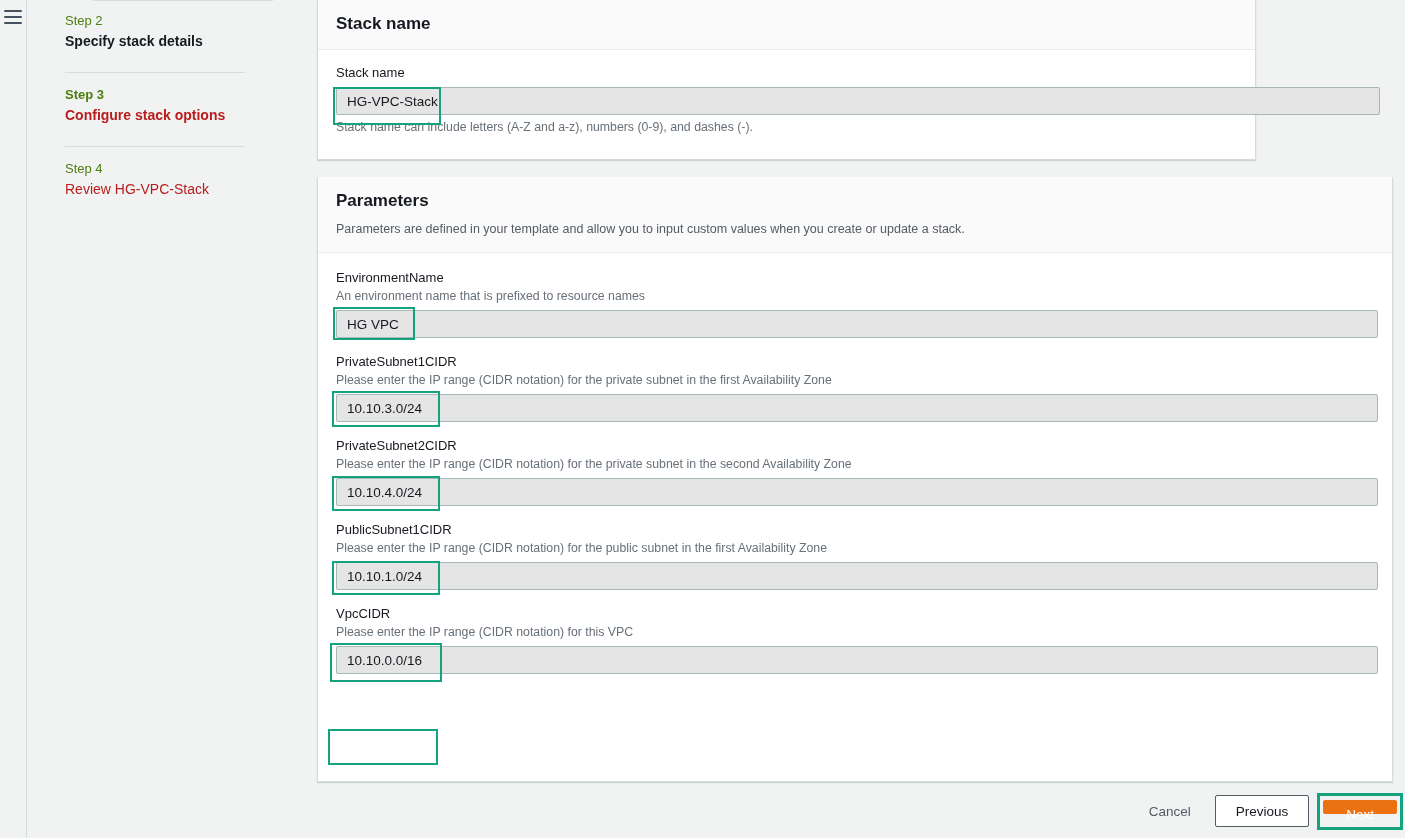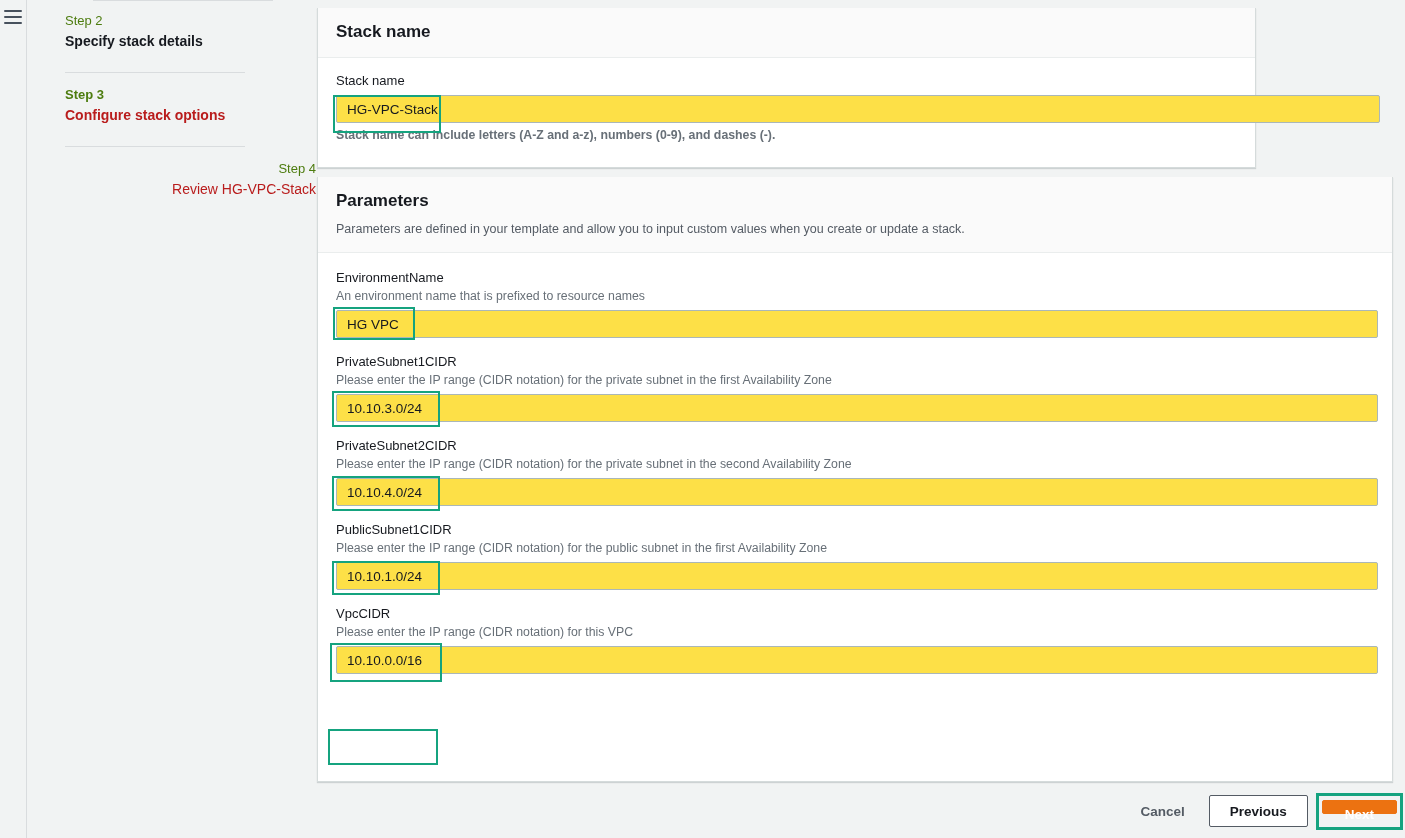--- a/index.html
+++ b/index.html
@@ -56,28 +56,28 @@
   }
   .card-header .sub {
     font-size: 12.5px; color: #545b64; line-height: 18px; margin-top: 8px;
   }
   .card-body { padding: 14px 18px 18px 18px; }
 
   .field { margin-bottom: 15px; }
   .field:last-child { margin-bottom: 0; }
   .field-label { font-size: 13px; color: #16191f; line-height: 18px; }
   .field-desc { font-size: 12.3px; color: #687078; line-height: 17px; margin-top: 1px; }
-  .field-hint { font-size: 12.3px; color: #687078; line-height: 17px; margin-top: 4px; font-weight: bold; }
+  .field-hint { font-size: 12.3px; color: #687078; line-height: 17px; margin-top: 4px; }
 
   input.txt {
     display: block;
     width: 1042px; height: 28px;
     border: 1px solid #aab7b8;
     border-radius: 2px;
-    background: #fde047;
+    background: #e5e5e5;
     padding: 0 10px;
     font-family: "Liberation Sans", sans-serif;
     font-size: 13.5px;
     color: #16191f;
     margin-top: 5px;
     outline: none;
   }
   input.txt.stack { width: 1044px; }
 
   
@@ -88,21 +88,21 @@
     z-index: 5;
   }
 
   
   .footer {
     position: absolute; right: 8px; top: 795px;
     display: flex; align-items: center; gap: 14px;
   }
   .btn {
     font-family: "Liberation Sans", sans-serif;
-    font-size: 13.5px; font-weight: bold;
+    font-size: 13.5px; font-weight: normal;
     cursor: pointer;
     border-radius: 2px;
   }
   .btn-link {
     background: transparent; border: none; color: #545b64;
     padding: 6px 10px;
   }
   .btn-normal {
     background: #fff; border: 1px solid #545b64; color: #16191f;
     padding: 6px 20px; height: 32px;
@@ -138,29 +138,29 @@
       <div class="step-title active">Specify stack details</div>
     </div>
     <div class="step-sep" style="margin-top:22px;"></div>
 
     <div class="step-block" style="padding-top:14px;font-weight:bold;">
       <div class="step-num">Step 3</div>
       <div class="step-title inactive">Configure stack options</div>
     </div>
     <div class="step-sep" style="margin-top:22px;"></div>
 
-    <div class="step-block" style="padding-top:14px;text-align:right;">
+    <div class="step-block" style="padding-top:14px;">
       <div class="step-num">Step 4</div>
       <div class="step-title inactive">Review HG-VPC-Stack</div>
     </div>
   </div>
 
   <div class="main">
 
-    <div class="card" style="position:absolute; left:1px; top:8px; width:939px; height:160px;">
+    <div class="card" style="position:absolute; left:1px; top:0; width:939px; height:160px;">
       <div class="card-header">
         <h2>Stack name</h2>
       </div>
       <div class="card-body">
         <div class="field">
           <div class="field-label">Stack name</div>
           <input class="txt stack" type="text" value="HG-VPC-Stack" style="">
           <div class="field-hint">Stack name can include letters (A-Z and a-z), numbers (0-9), and dashes (-).</div>
         </div>
       </div>

